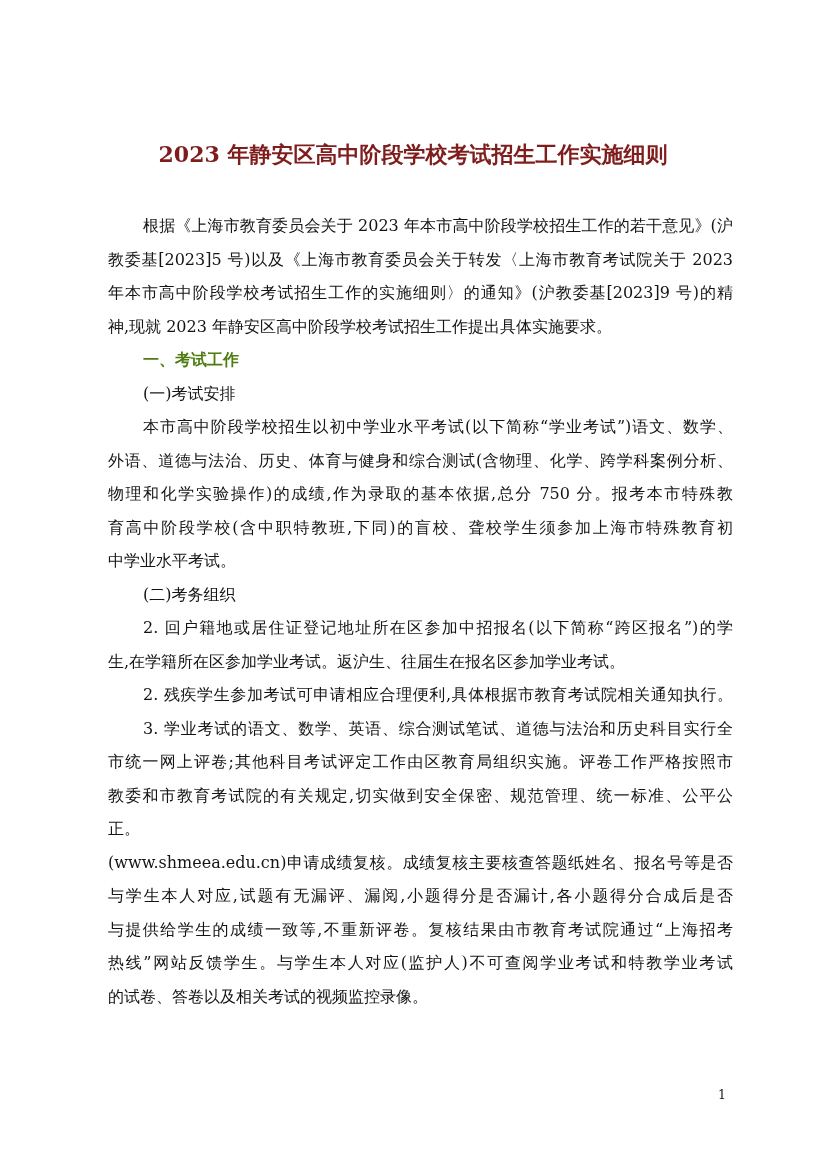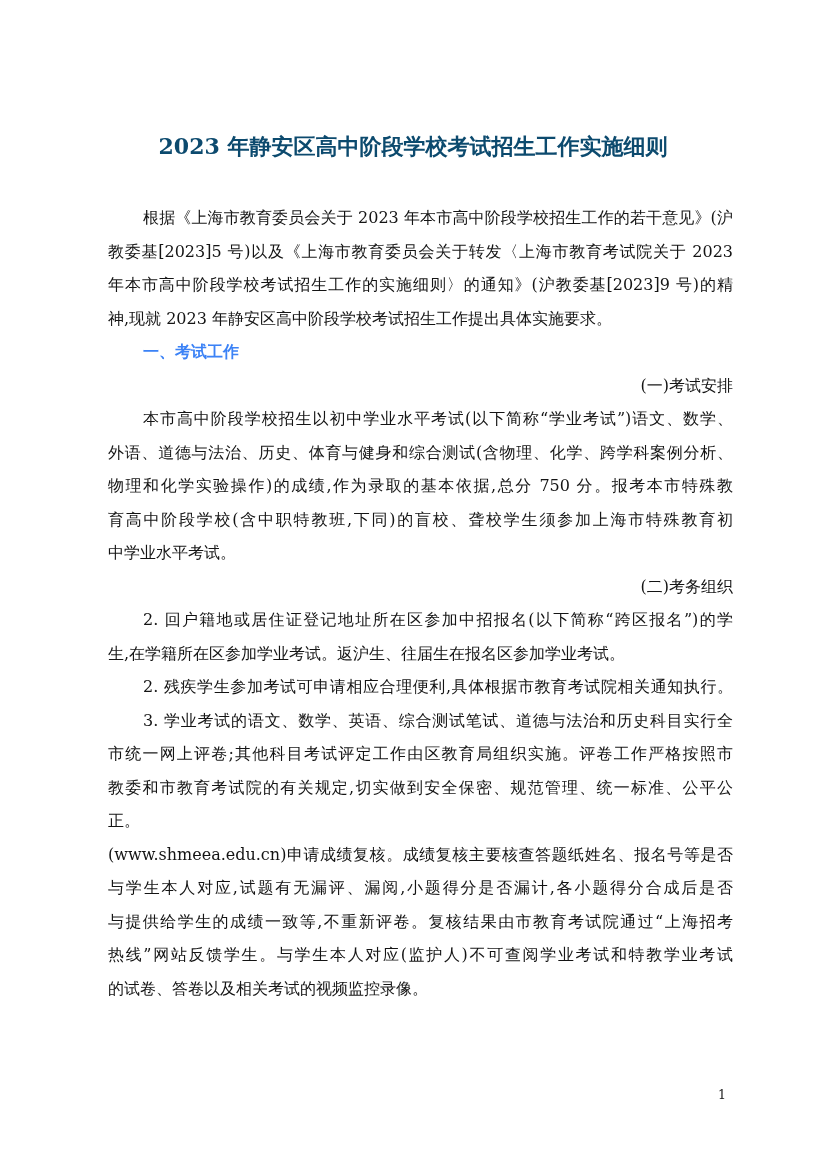--- a/index.html
+++ b/index.html
@@ -10,27 +10,27 @@
   .page {
     position: relative;
     width: 826px;
     height: 1169px;
     background: #ffffff;
     color: #111111;
     font-family: "DejaVu Serif", "Liberation Serif", serif;
     overflow: hidden;
   }
   .title {
-    margin: 8px;
+    margin: 16px;
     padding-top: 121px;
     text-align: center;
     font-size: 22px;
     line-height: 34px;
     font-weight: 700;
-    color: #0c4a6e;
+    color: #7f1d1d;
   }
   .content {
     margin: 38px 93px 0 108px; 
     font-size: 16px;
     line-height: 33.5px;
     color: #141414;
   }
   .line {
     min-height: 33.5px;
     white-space: nowrap;
@@ -40,25 +40,24 @@
     white-space: normal;
     text-align: justify;
     text-align-last: justify;
   }
   .line.first {
     padding-left: 35px;
   }
   .line.h1 {
     font-weight: 700;
     font-family: "DejaVu Sans", "Liberation Sans", sans-serif;
-    color: #3b82f6;
+    color: #4d7c0f;
   }
   .line.h2 {
     font-weight: 400;
-    text-align: right;
   }
   .page-number {
     position: absolute;
     right: 100px;
     bottom: 67px;
     font-size: 12.5px;
     line-height: 14px;
     color: #1a1a1a;
   }
 </style>

